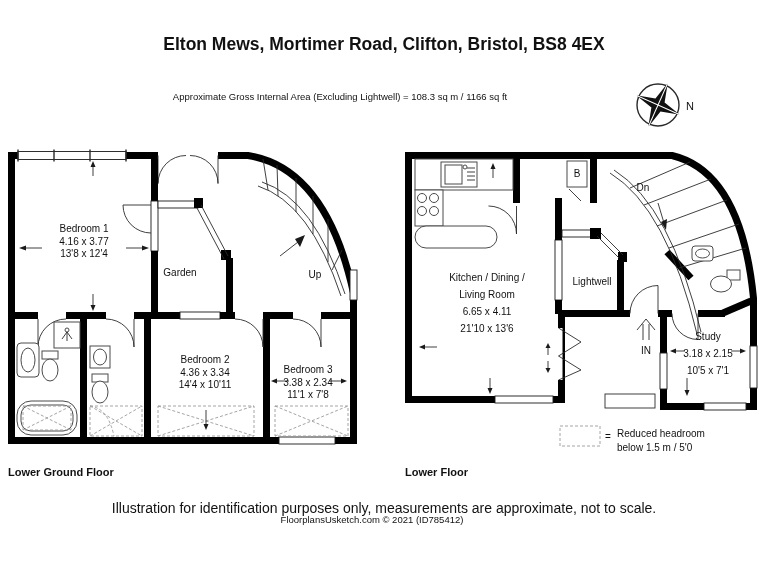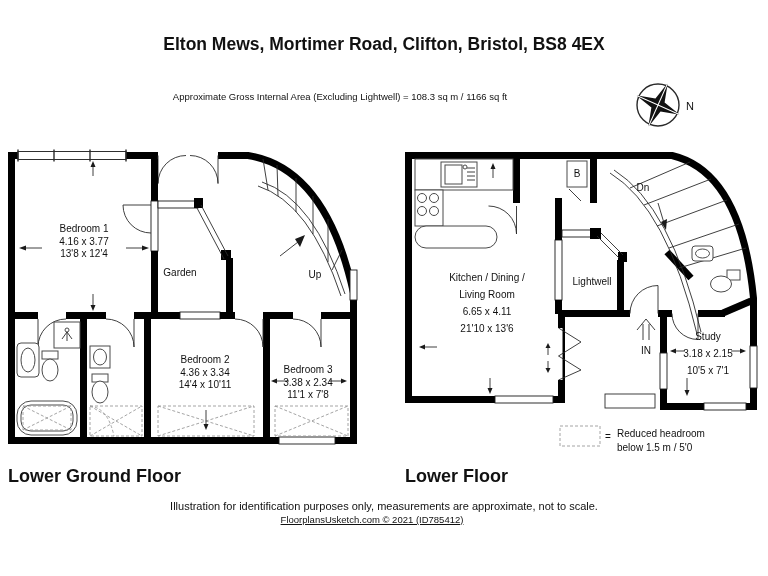--- a/index.html
+++ b/index.html
@@ -1,25 +1,25 @@
 <!DOCTYPE html>
 <html><head>
 <meta charset="utf-8">
 <style>
   html,body{margin:0;padding:0;background:#fff;}
   .page{position:relative;width:768px;height:576px;background:#fff;overflow:hidden;
         font-family:"Liberation Sans",sans-serif;color:#111;}
   .title{position:absolute;top:34px;left:0;width:768px;text-align:center;
          font-size:17.5px;font-weight:bold;letter-spacing:0;}
   .subtitle{position:absolute;top:91px;left:0;width:680px;text-align:center;font-size:9.5px;}
-  .floorlabel{position:absolute;font-size:18px;font-weight:bold;}
+  .floorlabel{position:absolute;font-size:11px;font-weight:bold;}
   .fl-lower{left:8px;top:466px;}
   .fl-ground{left:405px;top:466px;}
-  .footer1{position:absolute;top:500px;left:0;width:768px;text-align:center;font-size:11px;}
-  .footer2{position:absolute;top:514px;left:0;width:744px;text-align:center;font-size:9.5px;text-decoration:underline;}
+  .footer1{position:absolute;top:500px;left:0;width:768px;text-align:center;font-size:14px;}
+  .footer2{position:absolute;top:514px;left:0;width:744px;text-align:center;font-size:9.5px;}
   svg{position:absolute;}
   .shell{fill:#fff;stroke:#000;stroke-width:7;}
   .w{fill:#000;}
   .wl{stroke:#000;stroke-width:7;fill:none;}
   .win{fill:#fff;stroke:#1a1a1a;stroke-width:0.9;}
   .tl{stroke:#2a2a2a;stroke-width:0.9;fill:none;}
   .fx{fill:#fff;stroke:#4a4a4a;stroke-width:1;}
   .dsh{stroke:#9a9a9a;stroke-width:0.9;fill:none;stroke-dasharray:3 2;}
   .ah{fill:#1a1a1a;stroke:none;}
   .rlbl{font-family:"Liberation Sans",sans-serif;font-size:10px;fill:#111;text-anchor:middle;}

